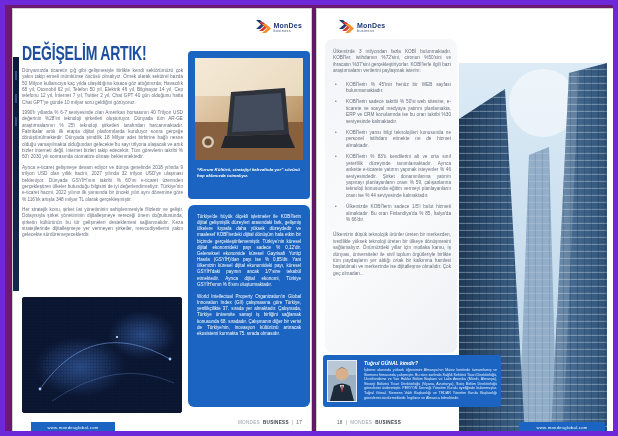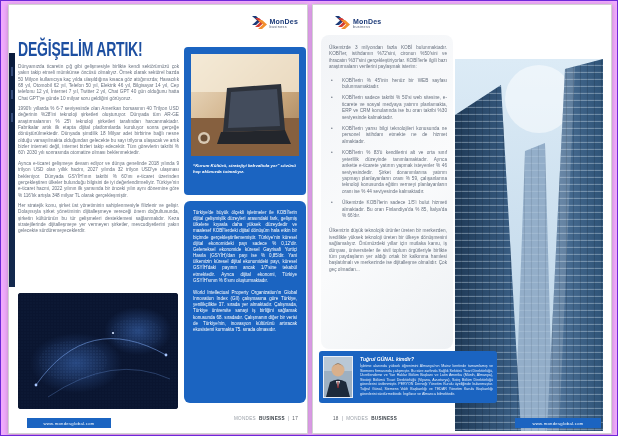--- a/index.html
+++ b/index.html
@@ -1,18 +1,18 @@
 <!DOCTYPE html>
 <html><head>
 <meta charset="utf-8">
 <style>
   * { margin:0; padding:0; box-sizing:border-box; }
   html,body { font-family:"Liberation Sans", sans-serif; background:#ffffff; }
-  #stage { position:relative; width:618px; height:436px; background:#f0abfc;
-           border:1px solid #6d28d9; overflow:hidden; }
+  #stage { position:relative; width:618px; height:436px; background:#701a75;
+           border:5px solid #6d28d9; overflow:hidden; }
 
   .page { position:absolute; top:3px; width:300px; height:430px; background:#fff;
           border:1px solid #d2d2d2; box-shadow:0 1px 5px rgba(0,0,0,.22); }
   #left-page  { left:7px; }
   #right-page { left:311px; }
 
   
   .logo { display:flex; align-items:center; gap:3px; }
   .logo-texts { display:flex; flex-direction:column; line-height:1; }
   .logo-name { font-size:7px; font-weight:bold; color:#1c3a78; letter-spacing:.2px; }

